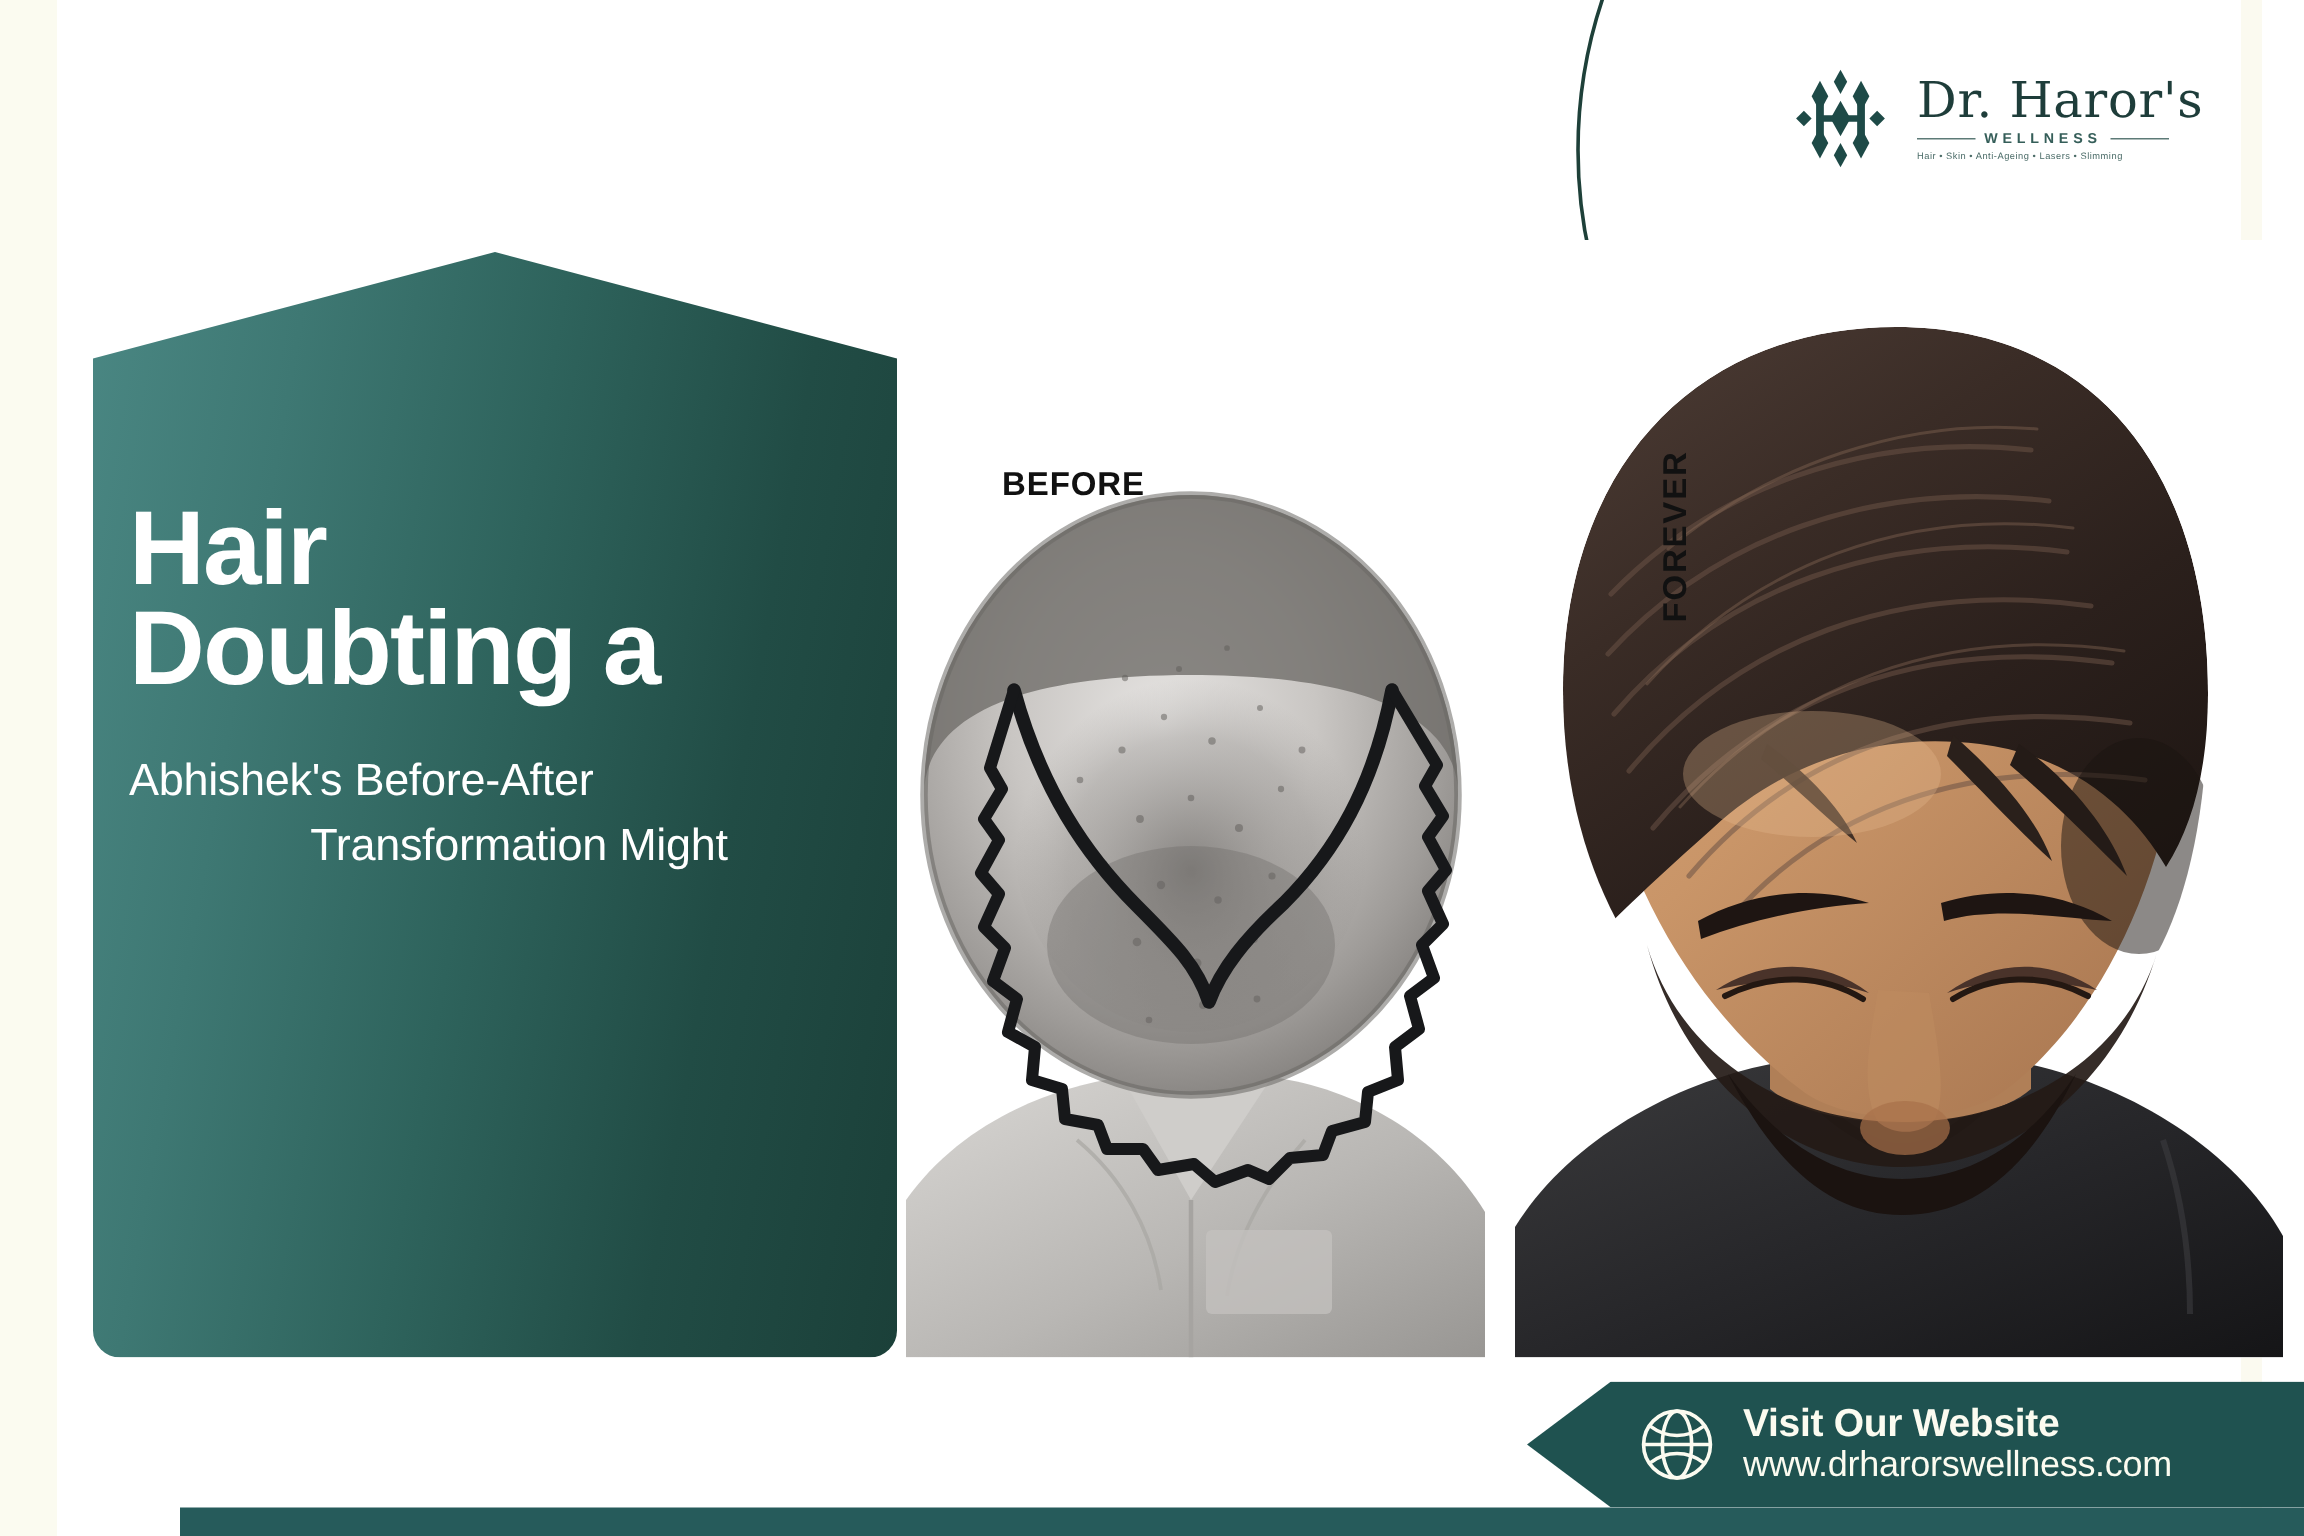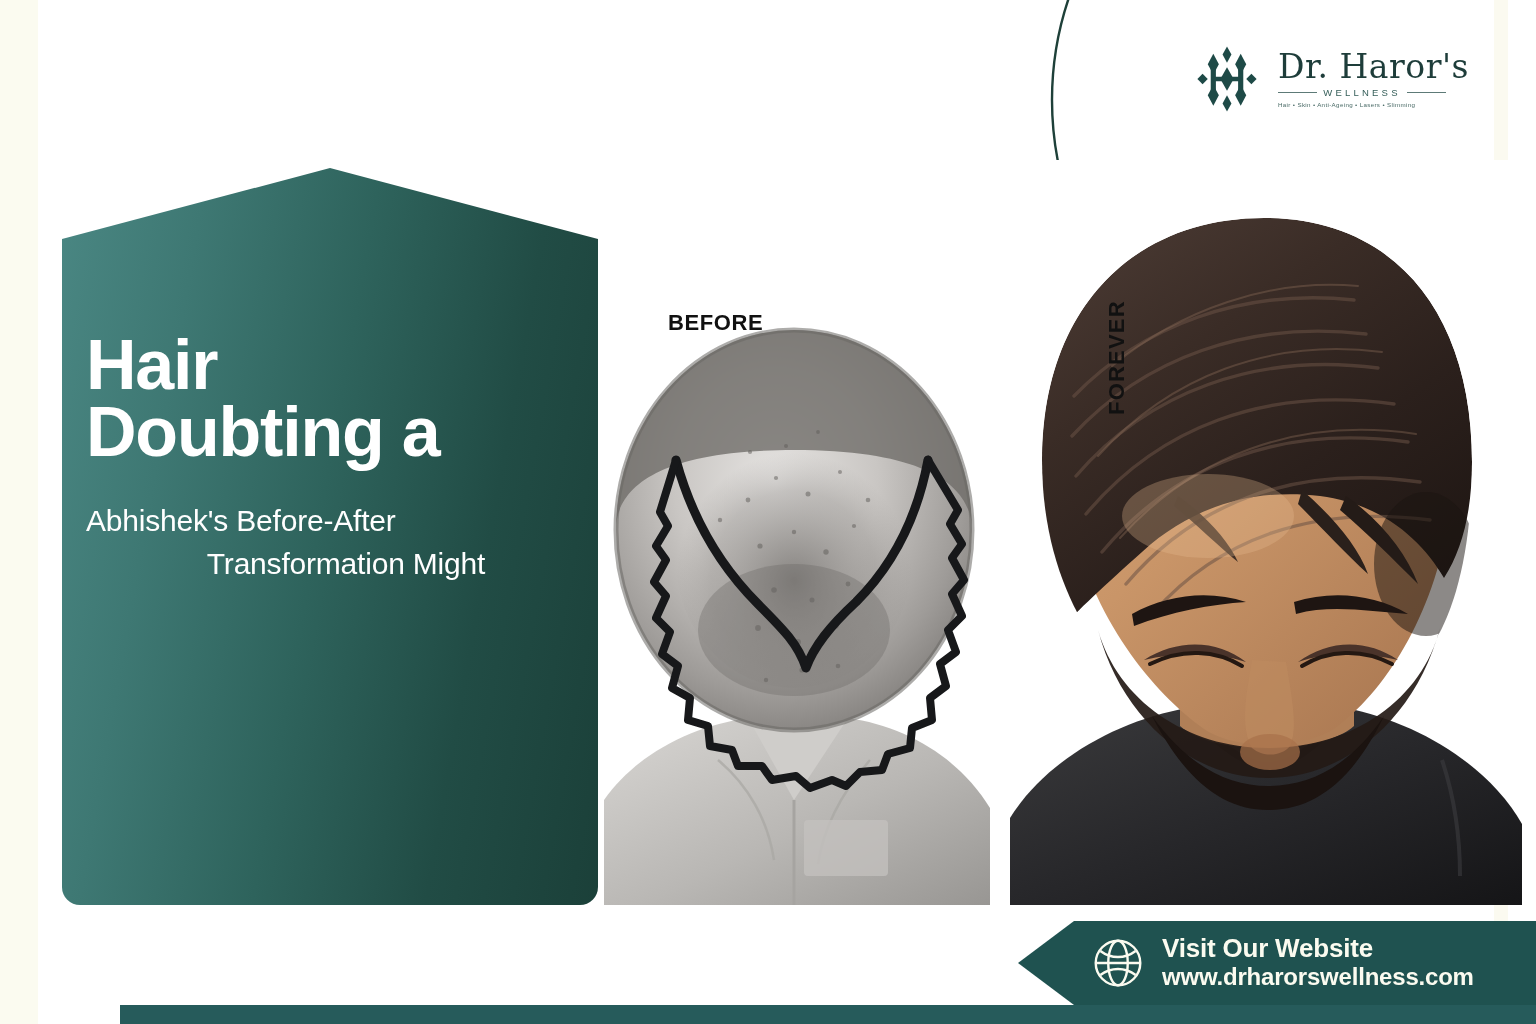--- a/index.html
+++ b/index.html
@@ -40,21 +40,21 @@
     font-family:"DejaVu Serif", serif;
     font-size:33px; font-weight:400; color:#1E3D3A;
     letter-spacing:0.5px; line-height:1.02; white-space:nowrap;
   }
   .logo-rule {
     display:flex; align-items:center; gap:6px; margin-top:3px; width:168px;
   }
   .logo-rule .ln { flex:1; height:1px; background:#5D7A77; }
   .logo-wellness {
     font-size:9.5px; letter-spacing:3.2px; color:#355E59;
-    font-weight:400; white-space:nowrap;
+    font-weight:700; white-space:nowrap;
   }
   .logo-tagline {
     font-size:6.2px; letter-spacing:0.35px; color:#4A6B67;
     margin-top:3px; white-space:nowrap;
   }
 
   
   .panel {
     position:absolute; left:62px; top:168px;
     width:536px; height:737px;
@@ -116,21 +116,21 @@
     clip-path: polygon(56px 0, 100% 0, 100% 100%, 56px 100%, 0 50%);
     display:flex; align-items:center; padding-left:74px; gap:18px;
   }
   .cta-globe { width:52px; height:52px; flex:0 0 52px; }
   .cta-text { display:flex; flex-direction:column; justify-content:center; }
   .cta-title {
     color:#FBFBF0; font-size:26px; font-weight:700; line-height:1.12;
     letter-spacing:-0.2px; white-space:nowrap;
   }
   .cta-url {
-    color:#FBFBF0; font-size:24px; font-weight:700; line-height:1.18;
+    color:#FBFBF0; font-size:24px; font-weight:400; line-height:1.18;
     letter-spacing:-0.2px; white-space:nowrap;
   }
 </style>
 </head>
 <body>
 
 <div class="strip-left"></div>
 <div class="strip-right"></div>
 
 <div class="arc-wrap">

